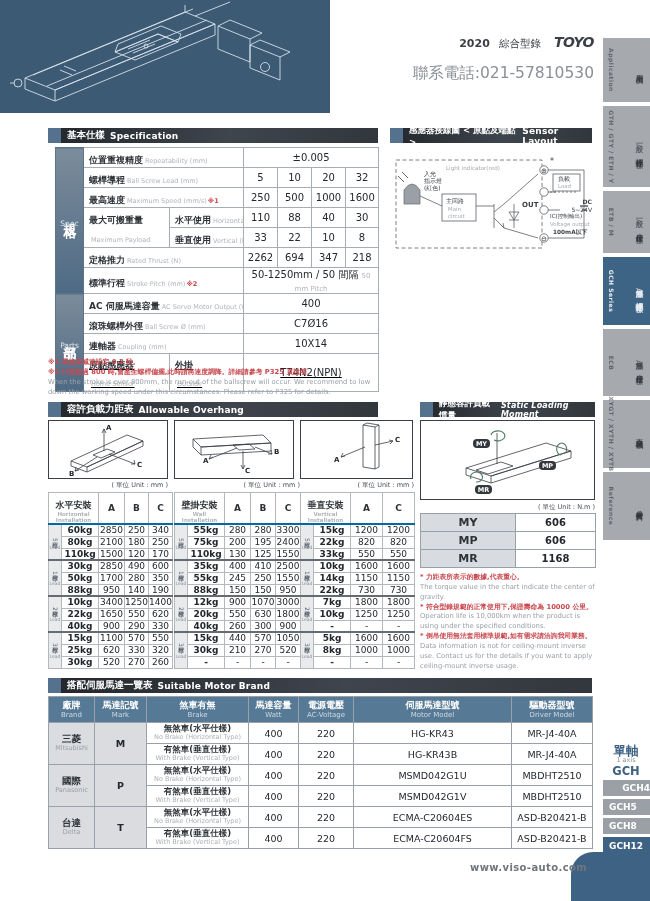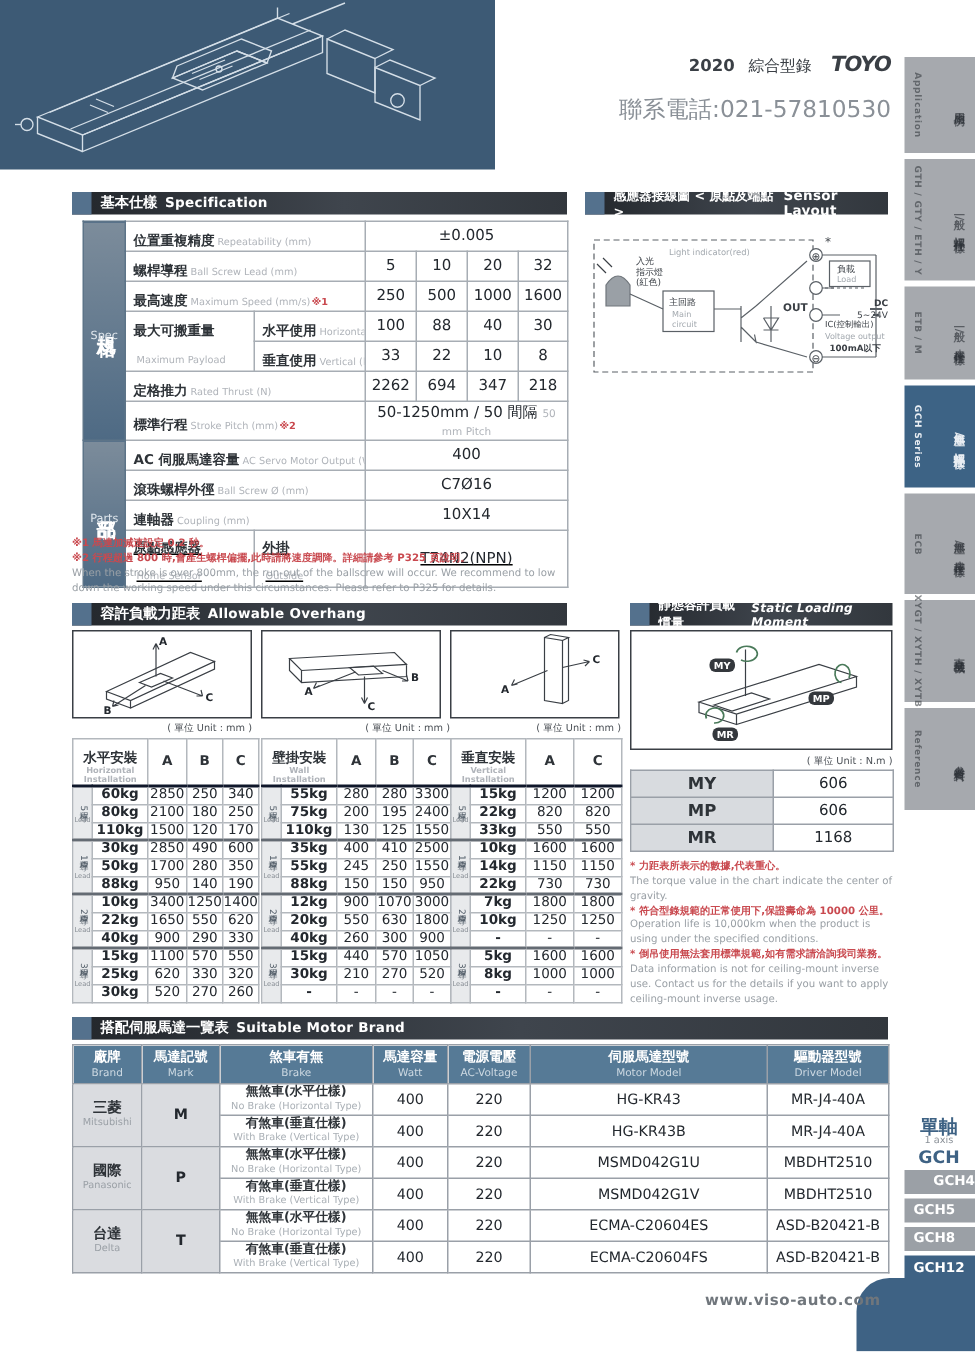--- a/index.html
+++ b/index.html
@@ -60,34 +60,34 @@
   .notes .nzh { color:#c9494f; font-weight:bold; }
   .notes .nen { color:#9aa0a6; }
 
   
   .diag { border:1.5px solid #3a3f45; background:#fff; }
   .unit-label { font-size:6.5px; color:#4a4f55; text-align:right; }
 
   
   .ov-table { table-layout:fixed; width:100%; }
   .ov-table th, .ov-table td { border:1px solid #b3b8bd; text-align:center; overflow:hidden; }
-  .ov-table thead th { height:17px; border-bottom:2px solid #0f172a; background:#fff; }
+  .ov-table thead th { height:17px; border-bottom:2px solid #0369a1; background:#fff; }
   .ov-table .h-name .hz { font-size:9px; font-weight:bold; color:#2e3338; }
   .ov-table .h-name .he { font-size:5.5px; color:#b0b4ba; display:block; margin-top:-1px; }
   .ov-table .h-col { font-size:9px; font-weight:bold; color:#2e3338; }
   .ov-table tbody td { height:12px; font-size:9px; color:#23282e; background:#fff; }
   .ov-table td.wt { font-weight:bold; }
   .ov-table td.leadcell { background:#e8eaec; padding:0; vertical-align:middle; }
   .ov-table td.leadcell .lz { writing-mode:vertical-rl; font-size:6px; color:#55606b; line-height:1; margin:0 auto; letter-spacing:0.5px; }
   .ov-table td.leadcell .le { display:block; font-size:4.5px; color:#8a9097; }
   .ov-table tr.grp td { border-top:2px solid #646b73; }
 
   
   .moment-table { left:420px; top:513px; width:175px; table-layout:fixed; }
-  .moment-table td { border:1px solid #9aa0a8; height:18px; }
+  .moment-table td { border:1px solid #9aa0a8; height:18px;font-weight:bold; }
   .moment-table .m-lbl { background:#d8dbdf; text-align:center; font-size:11px; font-weight:bold; color:#2e3338; }
   .moment-table .m-val { background:#fff; text-align:center; font-size:10px; color:#23282e; }
 
   
   .motor { left:48px; top:696px; width:544px; table-layout:fixed; border:1.5px solid #40454c; }
   .motor th, .motor td { border:1px solid #9aa0a8; overflow:hidden; }
   .motor thead th { background:#567a96; height:26px; line-height:1.2; }
   .motor thead .c-zh { display:block; color:#fff; font-size:9px; font-weight:bold; }
   .motor thead .c-en { display:block; color:#cdd9e2; font-size:7px; font-weight:normal; }
   .motor tbody td { height:21px; text-align:center; background:#fff; font-size:9.5px; color:#23282e; }
@@ -204,21 +204,21 @@
     <tr>
       <td class="lbl" colspan="2"><span class="zh">最高速度</span><span class="en">Maximum Speed (mm/s)</span><span class="mark">※1</span></td>
       <td class="val">250</td>
       <td class="val">500</td>
       <td class="val">1000</td>
       <td class="val">1600</td>
     </tr>
     <tr>
       <td class="lbl two-line" rowspan="2"><span class="zh">最大可搬重量</span><br><span class="en">Maximum Payload</span></td>
       <td class="lbl"><span class="zh">水平使用</span><span class="en">Horizontal (kg)</span></td>
-      <td class="val">100</td>
+      <td class="val">110</td>
       <td class="val">88</td>
       <td class="val">40</td>
       <td class="val">30</td>
     </tr>
     <tr>
       <td class="lbl"><span class="zh">垂直使用</span><span class="en">Vertical (kg)</span></td>
       <td class="val">33</td>
       <td class="val">22</td>
       <td class="val">10</td>
       <td class="val">8</td>

